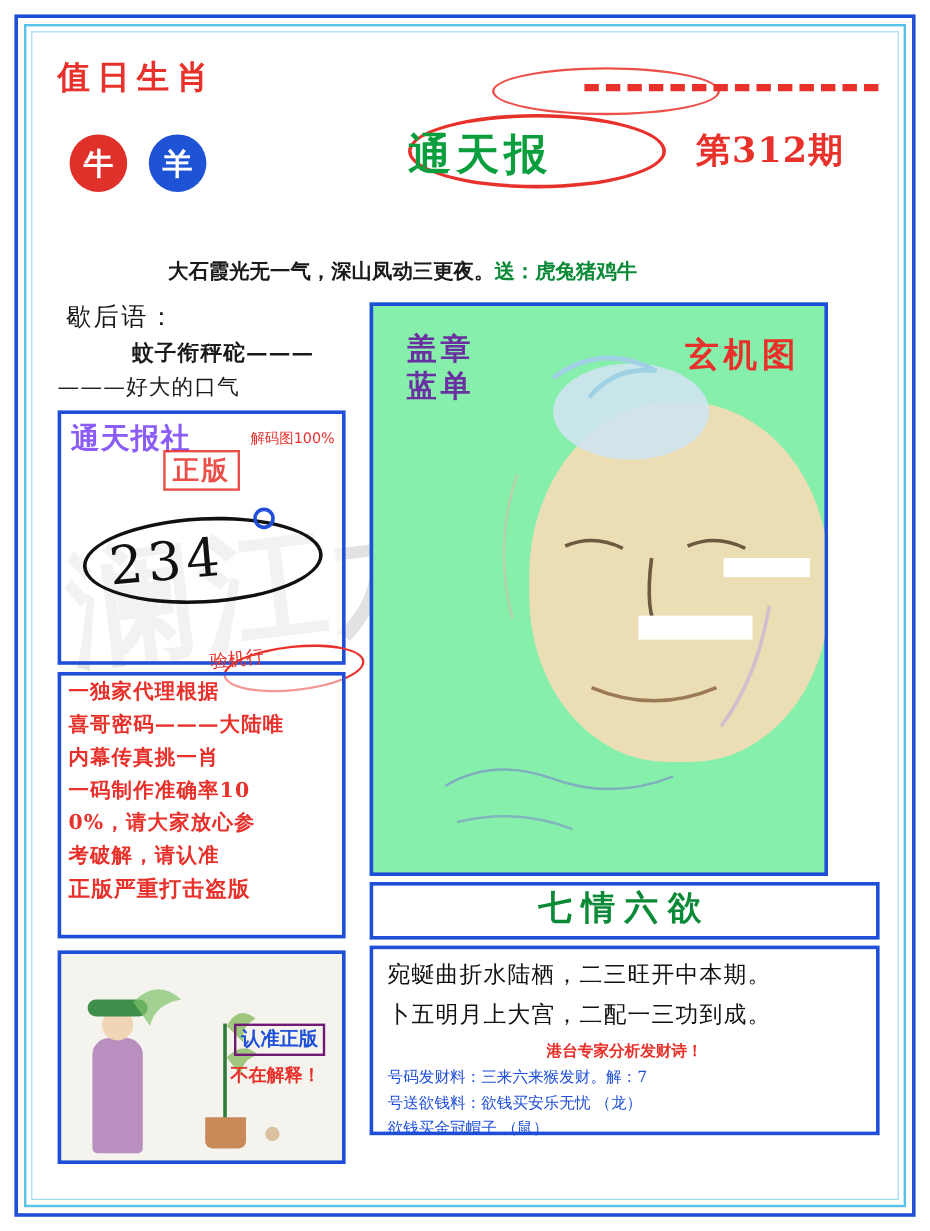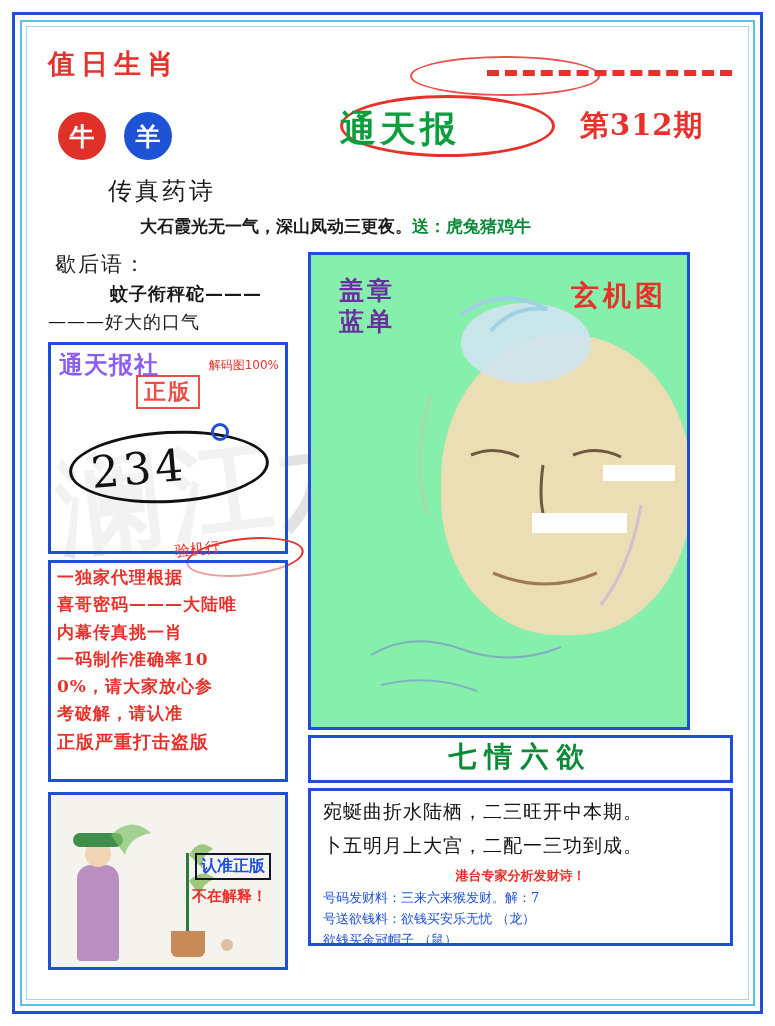--- a/index.html
+++ b/index.html
@@ -305,21 +305,21 @@
     background: #f4f3ee;
     overflow: hidden;
   }
   .pic-stamp1 {
     position: absolute;
     right: 14px; top: 58px;
     font-family: "DejaVu Serif", "Liberation Serif", serif;
     font-size: 16px;
     font-weight: bold;
     color: #1f4fd8;
-    border: 2px solid #0f172a;
+    border: 2px solid #701a75;
     padding: 1px 4px;
   }
   .pic-stamp2 {
     position: absolute;
     right: 18px; top: 92px;
     font-family: "DejaVu Serif", "Liberation Serif", serif;
     font-size: 15px;
     font-weight: bold;
     color: #e8312b;
   }
@@ -479,21 +479,20 @@
 
   <div class="watermark">澜江六合彩</div>
 
   <div class="zhiri-title">值日生肖</div>
 
   <div class="zodiac-row">
     <div class="zodiac-badge z-red">牛</div>
     <div class="zodiac-badge z-blue">羊</div>
   </div>
 
-  <div class="fax-poem-title">传真药诗</div>
 
   <div class="dash-line"></div>
   <div class="red-oval-big"></div>
   <div class="masthead">
     <div class="ellipse"></div>
     <div class="mh-text">通天报</div>
   </div>
   <div class="issue-no">第312期</div>
 
   <div class="poem-line">

